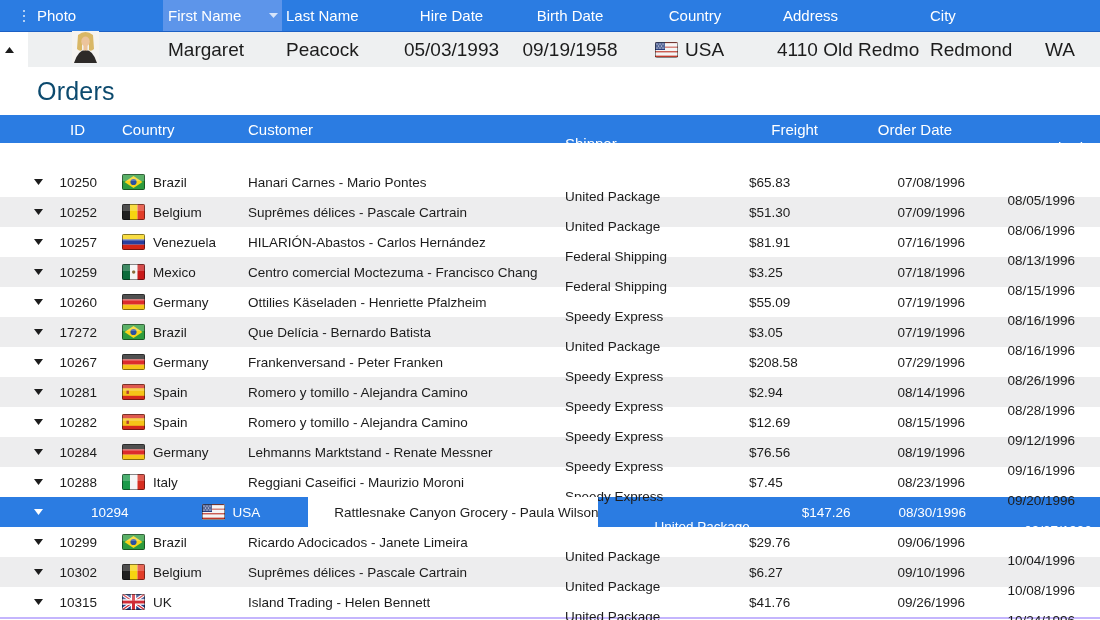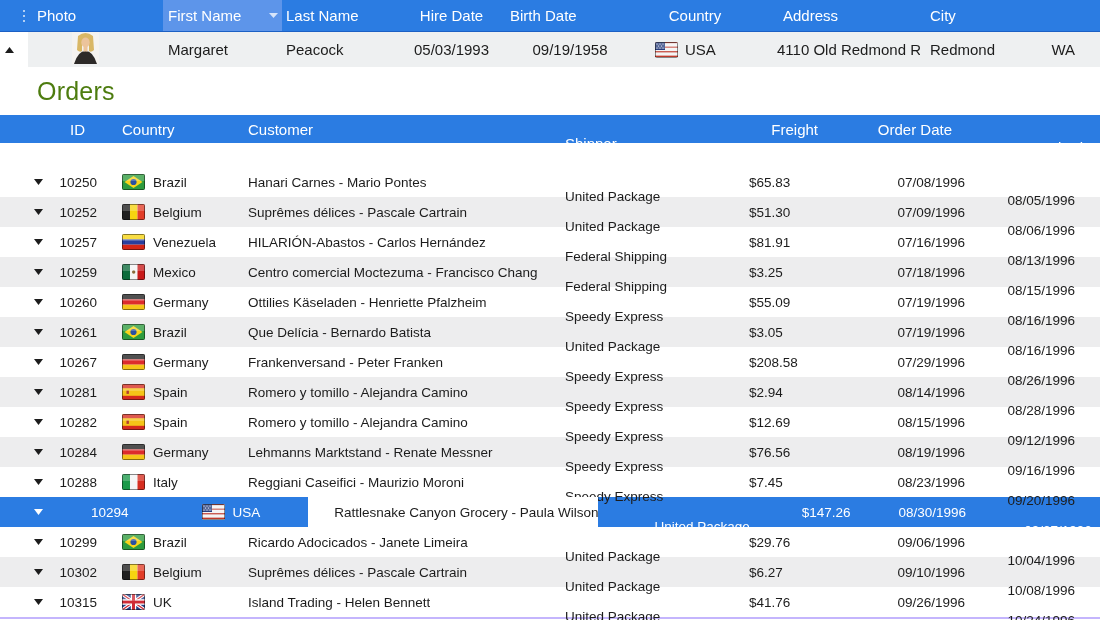--- a/index.html
+++ b/index.html
@@ -21,47 +21,47 @@
     color: #fff; font-size: 15px;
   }
   .master-header > div { display: flex; align-items: center; }
   .mh-ind   { width: 20px; }
   .mh-grip  { width: 8px; flex-direction: column; justify-content: center; gap: 3px; }
   .mh-grip .dot { width: 2px; height: 2px; background: rgba(255,255,255,.85); border-radius: 1px; }
   .mh-photo { width: 135px; padding-left: 9px; }
   .mh-first { width: 119px; background: var(--accent-light, #5d95ea); padding: 0 4px 0 5px; justify-content: space-between; }
   .mh-last  { width: 111px; padding-left: 4px; }
   .mh-hire  { width: 117px; justify-content: center; }
-  .mh-birth { width: 120px; }
+  .mh-birth { width: 120px; justify-content: center; }
   .mh-country { width: 130px; justify-content: center; }
   .mh-address { width: 160px; padding-left: 23px; }
   .mh-city  { width: 90px; padding-left: 10px; }
   .mh-state { width: 90px; }
 
   
   .employee-row {
     display: flex; height: 35px; align-items: center;
     background: var(--employee-row, #eef0f1);
-    font-size: 15px;
+    font-size: 19px;
   }
   .employee-row > div { display: flex; align-items: center; height: 100%; }
   .er-ind { width: 28px; background: #fff; padding-left: 5px; }
   .er-photo { width: 135px; align-items: flex-end; padding-left: 44px; }
   .er-first { width: 119px; padding-left: 5px; }
   .er-last  { width: 111px; padding-left: 4px; }
   .er-hire  { width: 117px; justify-content: center; }
   .er-birth { width: 120px; justify-content: center; }
   .er-country { width: 130px; padding-left: 25px; gap: 7px; }
   .er-address { width: 160px; padding-left: 17px; }
   .er-city  { width: 90px; padding-left: 10px; }
   .er-state { width: 90px; justify-content: flex-end; padding-right: 25px; }
 
   
   .detail-title-bar { height: 48px; display: flex; align-items: center; padding-left: 37px; }
-  .detail-title { font-size: 25px; font-weight: 300; color: #4d7c0f; letter-spacing: .2px; }
+  .detail-title { font-size: 25px; font-weight: 300; color: #0c4a6e; letter-spacing: .2px; }
 
   
   .orders-header {
     display: flex; height: 28px; align-items: center;
     background: var(--accent, #2b7ce2); color: #fff; font-size: 15px;
   }
   .orders-header > div, .order-row > div { display: flex; align-items: center; height: 100%; }
   .col-arrow   { width: 48px; padding-left: 34px; }
   .col-id      { width: 57px;  justify-content: flex-end; padding-right: 8px; }
   .col-country { width: 117px; padding-left: 17px; gap: 8px; }
@@ -429,21 +429,21 @@
       </div>
       <div class="order-row alt">
         <div class="col-arrow">
           <span class="arrow-icon">
         <svg width="9" height="6" viewBox="0 0 9 6">
               <polygon points="0,0 9,0 4.5,6" fill="currentColor"></polygon>
             </svg>
           </span>
         </div>
         <div class="col-id">
-          <span class="ellip">10261</span>
+          <span class="ellip">17272</span>
         </div>
         <div class="col-country">
           <span class="flag">
             <svg width="23" height="16" viewBox="0 0 23 16">
               <rect width="23" height="16" fill="#2e9b3e"></rect>
               <polygon points="11.5,2 20.5,8 11.5,14 2.5,8" fill="#f8d41a"></polygon>
               <circle cx="11.5" cy="8" r="3.1" fill="#2a50a0"></circle>
               <rect x="0" y="0" width="23" height="7" fill="rgba(255,255,255,0.22)"></rect>
               <rect x="0.5" y="0.5" width="22" height="15" fill="none" stroke="rgba(0,0,0,0.45)"></rect>
             </svg>

